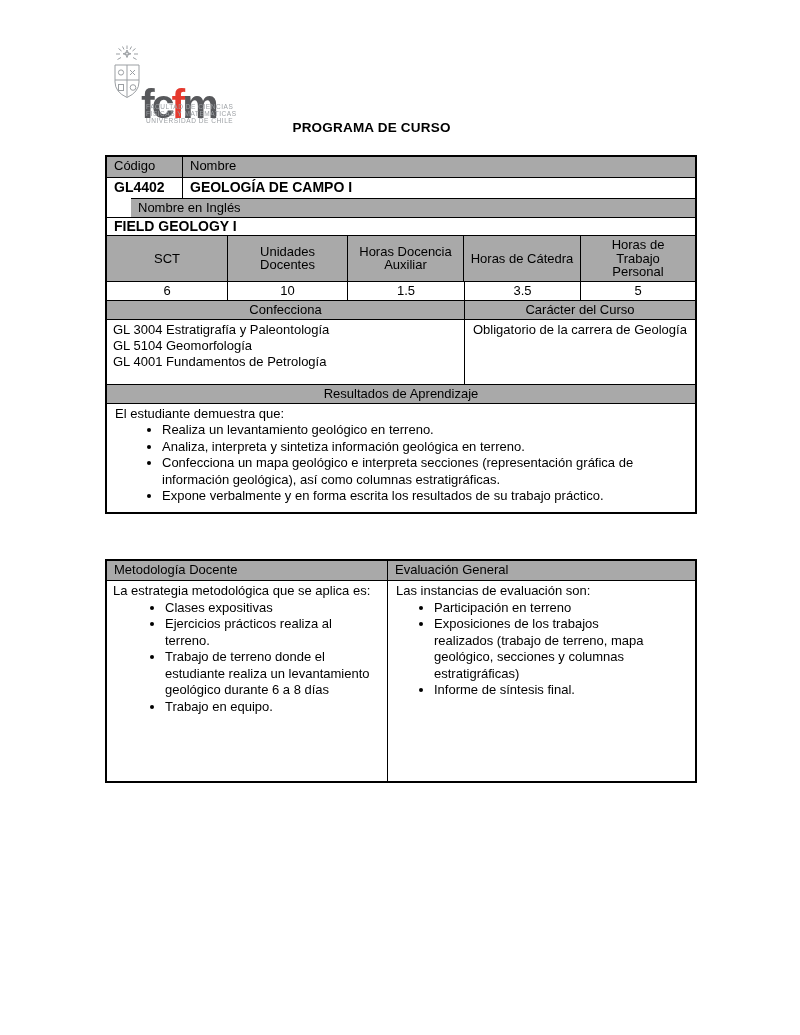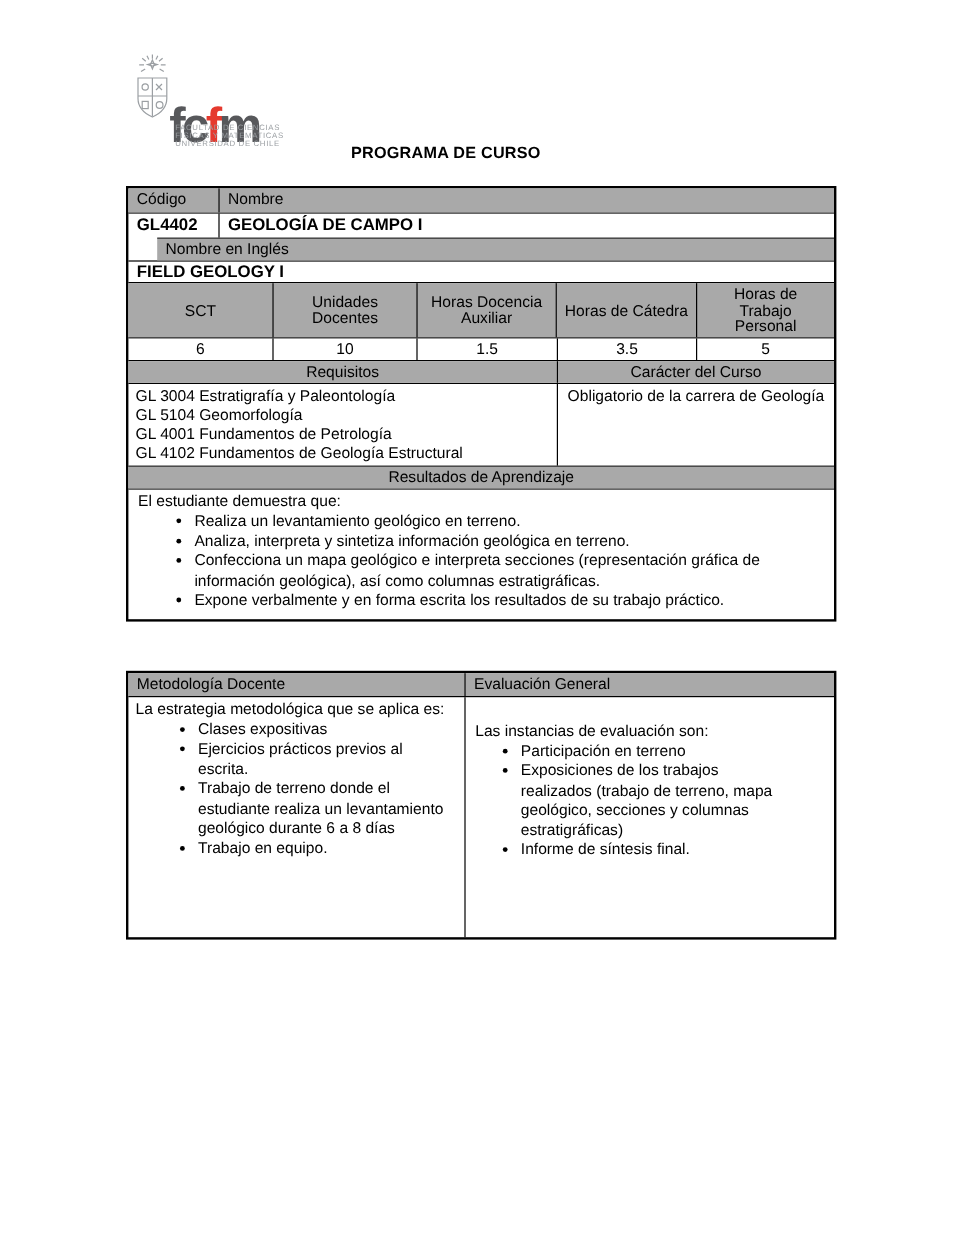--- a/index.html
+++ b/index.html
@@ -72,21 +72,21 @@
   .w280{width:280px;}
   .req-body{min-height:64px;padding:2px 6px;line-height:16px;}
   .req-body div{white-space:nowrap;}
   .car-body{min-height:64px;padding:2px 8px;line-height:16px;}
   .res-body{min-height:108px;padding:2px 8px;line-height:16.5px;}
   ul.bullets{margin:0;list-style:disc;}
   .res-body ul.bullets{padding-left:47px;}
   .res-body li,.met-body li,.eva-body li{line-height:16.5px;}
   .met-body{min-height:200px;padding:2px 6px;line-height:16.5px;}
   .met-body ul.bullets{padding-left:52px;padding-right:4px;}
-  .eva-body{min-height:200px;padding:20px 8px;line-height:16.5px;}
+  .eva-body{min-height:200px;padding:2px 8px;line-height:16.5px;}
   .eva-body ul.bullets{padding-left:38px;padding-right:30px;}
 </style>
 </head>
 <body>
 
 <svg class="crest" width="30" height="56" viewBox="0 0 30 56">
   <g stroke="#9b9fa3" fill="none" stroke-width="1">
     <line x1="15" y1="1.5" x2="15" y2="5"></line>
     <line x1="10.5" y1="2.5" x2="12" y2="5.5"></line>
     <line x1="19.5" y1="2.5" x2="18" y2="5.5"></line>
@@ -139,29 +139,28 @@
     <div class="cell gray grow ph-lg">Horas de Trabajo Personal</div>
   </div>
   <div class="row h19">
     <div class="cell pad center w120">6</div>
     <div class="cell pad center w120">10</div>
     <div class="cell pad center w117">1.5</div>
     <div class="cell pad center w116">3.5</div>
     <div class="cell pad center grow">5</div>
   </div>
   <div class="row h19">
-    <div class="cell gray pad center w357">Requisitos</div>
+    <div class="cell gray pad center w357">Confecciona</div>
     <div class="cell gray pad center grow">Carácter del Curso</div>
   </div>
   <div class="row">
     <div class="cell req-body w357">
       <div>GL 3004 Estratigrafía y Paleontología</div>
       <div>GL 5104 Geomorfología</div>
       <div>GL 4001 Fundamentos de Petrología</div>
-      <div>GL 4102 Fundamentos de Geología Estructural</div>
     </div>
     <div class="cell car-body grow">Obligatorio de la carrera de Geología</div>
   </div>
   <div class="row h19">
     <div class="cell gray pad center grow">Resultados de Aprendizaje</div>
   </div>
   <div class="row">
     <div class="cell res-body grow">
       <div>El estudiante demuestra que:</div>
       <ul class="bullets">
@@ -177,21 +176,21 @@
 <div class="tbl tbl2">
   <div class="row h19">
     <div class="cell gray pad w280">Metodología Docente</div>
     <div class="cell gray pad grow">Evaluación General</div>
   </div>
   <div class="row">
     <div class="cell met-body w280">
       <div>La estrategia metodológica que se aplica es:</div>
       <ul class="bullets">
         <li>Clases expositivas</li>
-        <li>Ejercicios prácticos previos al escrita.</li>
+        <li>Ejercicios prácticos realiza al terreno.</li>
         <li>Trabajo de terreno donde el estudiante realiza un levantamiento geológico durante 6 a 8 días</li>
         <li>Trabajo en equipo.</li>
       </ul>
     </div>
     <div class="cell eva-body grow">
       <div>Las instancias de evaluación son:</div>
       <ul class="bullets">
         <li>Participación en terreno</li>
         <li>Exposiciones de los trabajos realizados (trabajo de terreno, mapa geológico, secciones y columnas estratigráficas)</li>
         <li>Informe de síntesis final.</li>

